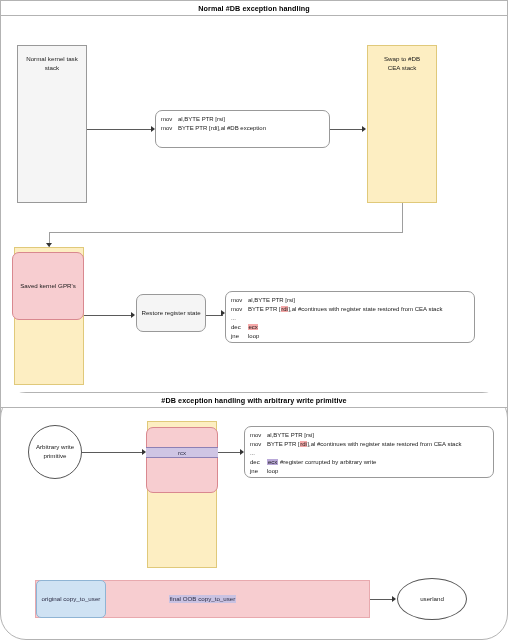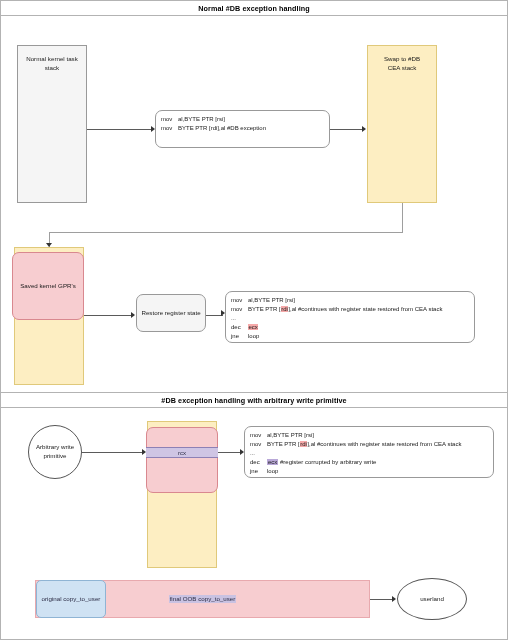--- a/index.html
+++ b/index.html
@@ -204,21 +204,21 @@
     </span>
     <span class="row">...</span>
     <span class="row">
       <span class="mn">dec</span><span class="hl-red">ecx</span>
     </span>
     <span class="row">
       <span class="mn">jne</span><span>loop</span>
     </span>
   </div>
 
-  <div class="section" style="left:0px; top:392px; width:508px; height:248px;">
+  <div class="section" style="left:0px; top:392px; width:508px; height:248px;border-radius:26px;">
     <div class="section-title">#DB exception handling with arbitrary write primitive</div>
   </div>
 
   <div class="node ellipse" style="left:28px; top:425px; width:54px; height:54px; flex-direction:column;">
     <span>Arbitrary write</span>
     <span>primitive</span>
   </div>
 
   <div class="line h" style="left:82px; top:452px; width:60px;"></div>
   <div class="arrow-r" style="left:142px; top:449px;"></div>

